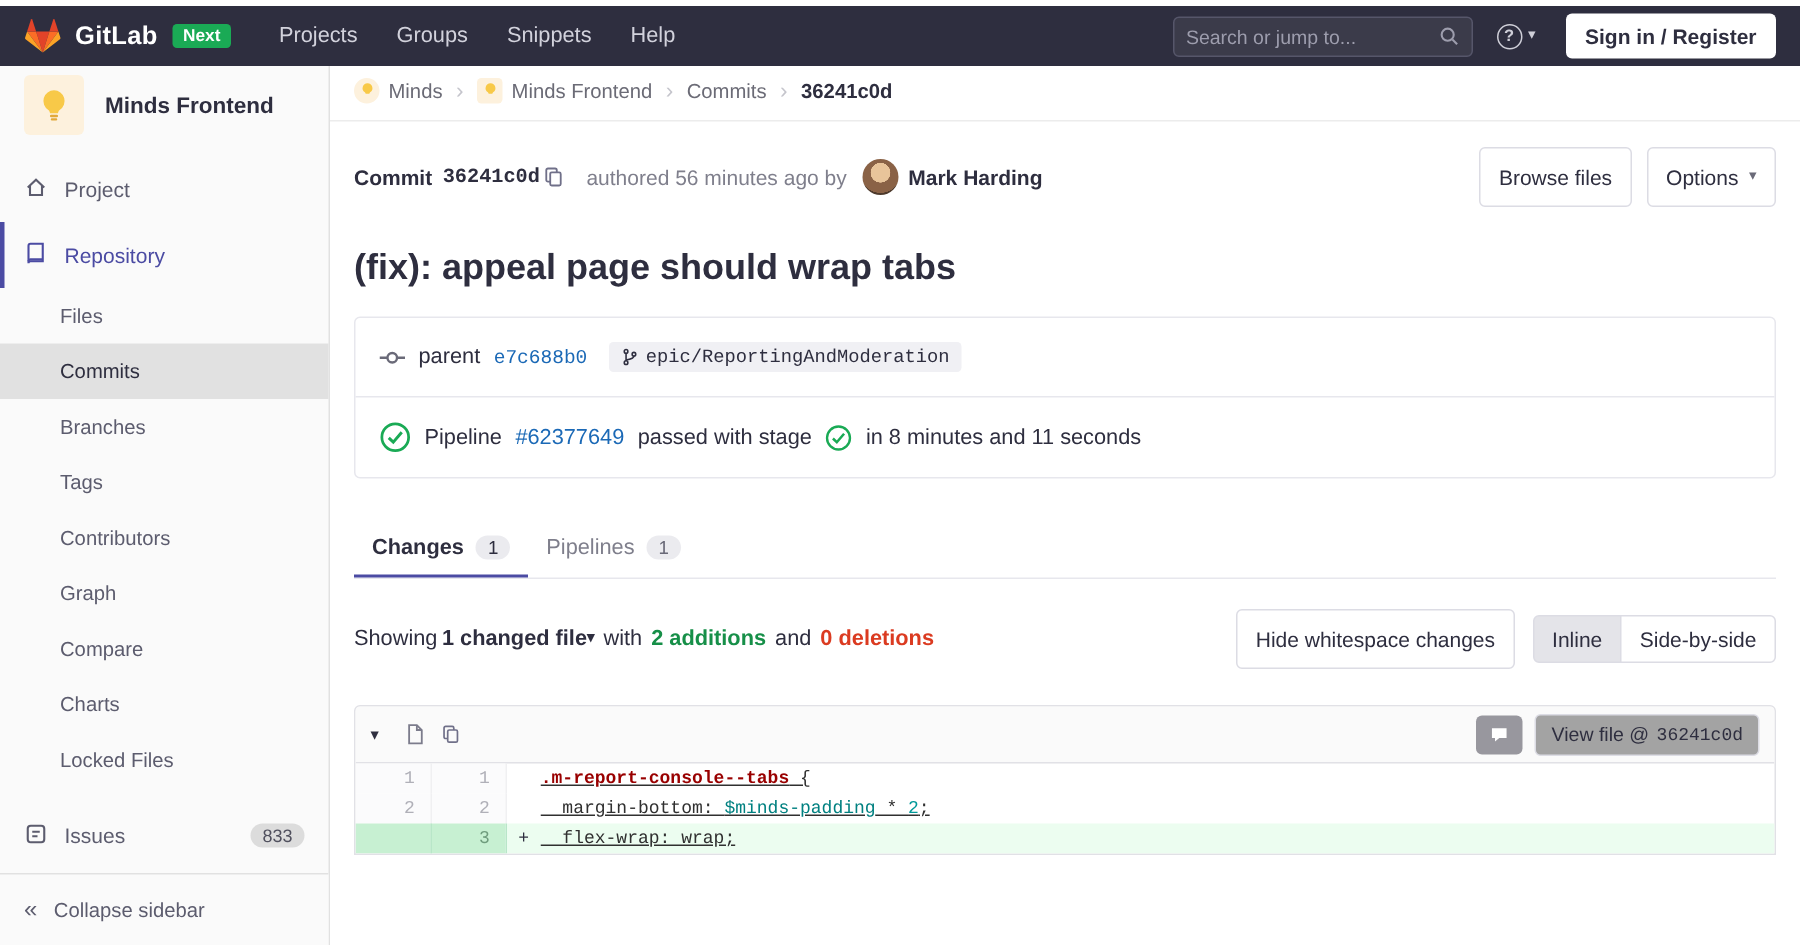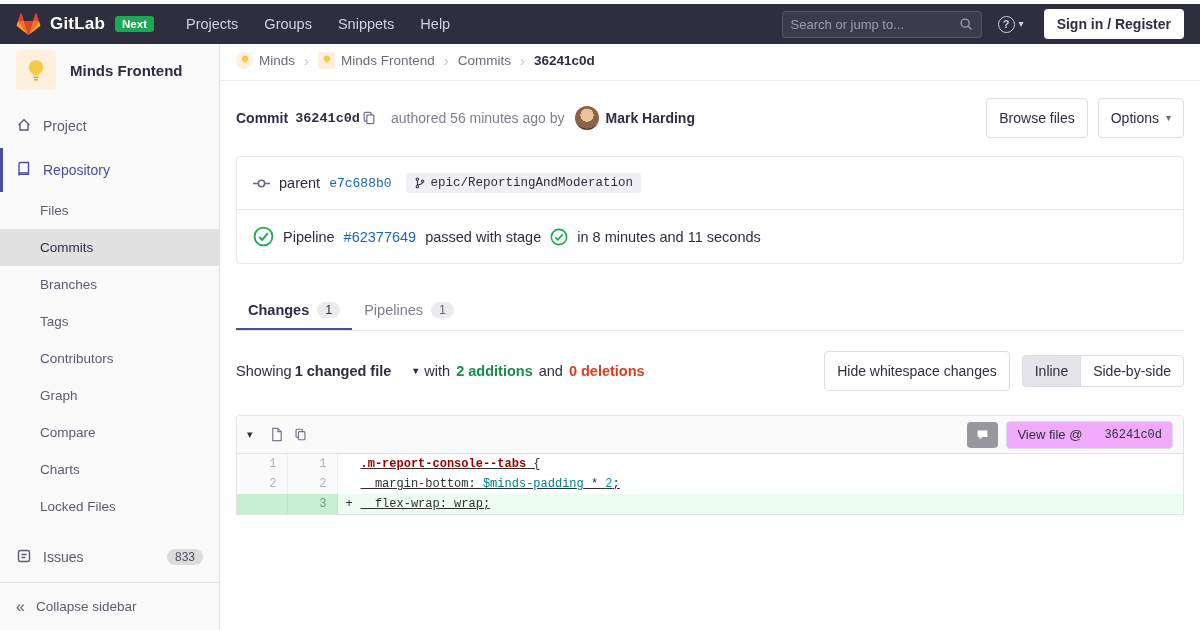--- a/index.html
+++ b/index.html
@@ -73,39 +73,39 @@
   .branch-pill { display:inline-flex; align-items:center; gap:5px; background:#f0f0f4; border-radius:3px; padding:3px 8px; font-family:"Liberation Mono","DejaVu Sans Mono",monospace; font-size:12.5px; color:#2e2e3f; margin-left:5px; cursor:pointer; }
 
   .tabs { margin-top:28px; border-bottom:1px solid #e7e7ed; display:flex; }
   .tab { padding:10px 12px 12px; display:flex; gap:8px; align-items:center; font-size:14.5px; color:#7f7f8c; cursor:pointer; }
   .tab.active { color:#2e2e3f; font-weight:600; box-shadow:inset 0 -2px 0 #4b4ba3; }
   .badge { background:#ebebef; color:#6a6a78; border-radius:10px; padding:1px 8px; font-size:12.5px; font-weight:400; }
   .tab.active .badge { color:#2e2e3f; }
 
   .summary-row { margin-top:20px; display:flex; align-items:center; font-size:14.5px; }
   .summary-row .word { margin:0 3px; }
-  .changed-files { font-weight:600; margin:0 3px; cursor:pointer; display:inline-flex; align-items:center; gap:22px; }
+  .changed-files { font-weight:600; margin:0 3px; cursor:pointer; display:inline-flex; align-items:center; gap:0; }
   .changed-files .caret { font-size:10px; }
   .additions { color:#168f48; font-weight:600; margin:0 3px; }
   .deletions { color:#db3b21; font-weight:600; margin-left:3px; }
   .spacer { flex:1; }
   .ws-btn { margin-right:12px; }
   .seg-group { display:inline-flex; }
   .seg { height:32px; padding:0 12px; border:1px solid #dcdce4; background:#fff; font-size:14px; color:#2e2e3f; display:inline-flex; align-items:center; cursor:pointer; font-family:"Liberation Sans",sans-serif; }
   .seg:first-child { border-radius:4px 0 0 4px; }
   .seg:last-child { border-radius:0 4px 4px 0; margin-left:-1px; }
   .seg.active { background:#e4e4e9; }
 
   .diff-card { margin-top:24px; border:1px solid #e1e1e6; border-radius:4px 4px 0 0; overflow:hidden; }
   .diff-header { height:38px; background:#fafafa; border-bottom:1px solid #e1e1e6; display:flex; align-items:center; padding:0 10px; gap:8px; }
   .collapse-caret { font-size:11px; color:#2e2e3f; width:14px; cursor:pointer; }
   .file-path { font-weight:600; font-size:13.5px; color:#2e2e3f; }
   .diff-header-actions { margin-left:auto; display:flex; gap:8px; align-items:center; }
   .comment-btn { width:31px; height:26px; border:none; border-radius:4px; background:#98979e; display:flex; align-items:center; justify-content:center; cursor:pointer; }
-  .view-file-btn { height:28px; border:1px solid #dcdce4; background:#f0abfc; border-radius:4px; font-size:13px; padding:0 10px; display:inline-flex; gap:22px; align-items:center; cursor:pointer; font-family:"Liberation Sans",sans-serif; color:#2e2e3f; }
+  .view-file-btn { height:28px; border:1px solid #dcdce4; background:#a3a3a3; border-radius:4px; font-size:13px; padding:0 10px; display:inline-flex; gap:5px; align-items:center; cursor:pointer; font-family:"Liberation Sans",sans-serif; color:#2e2e3f; }
   .view-file-btn .sha { font-family:"Liberation Mono","DejaVu Sans Mono",monospace; font-size:12px; }
 
   .diff-table { width:100%; border-collapse:collapse; font-family:"Liberation Mono","DejaVu Sans Mono",monospace; font-size:12px; line-height:20px; }
   .diff-table td.ln { width:50px; min-width:50px; text-align:right; padding:0 10px 0 0; color:#b0b0b8; background:#fbfbfc; border-right:1px solid #f0f0f2; cursor:pointer; }
   .diff-table td.code { padding:0 8px; white-space:pre; color:#303030;text-decoration:underline; }
   tr.add td.ln { background:#c7f0d2; border-color:#b8e6c8; color:#6f9c7d; }
   tr.add td.code { background:#ecfdf0; }
   .sign { display:inline-block; width:15px; color:#2e2e3f; }
   .tok-sel { color:#990000; font-weight:700; }
   .tok-var { color:#008080; }
@@ -274,20 +274,21 @@
         <button class="btn">
           <span>Browse files</span>
         </button>
         <button class="btn">
           <span>Options</span>
           <span class="caret">▾</span>
         </button>
       </div>
     </div>
 
+    <h1 class="commit-title">(fix): appeal page should wrap tabs</h1>
 
     <div class="commit-box">
       <div class="box-row">
         <svg width="17" height="17" viewBox="0 0 16 16">
             <circle cx="8" cy="8" r="3" fill="none" stroke="#6a6a78" stroke-width="1.5"></circle>
             <path d="M0 8h5M11 8h16" stroke="#6a6a78" stroke-width="1.5"></path>
           </svg>
         <span>parent</span>
         <a class="link sha-link">e7c688b0</a>
         <span class="branch-pill">

